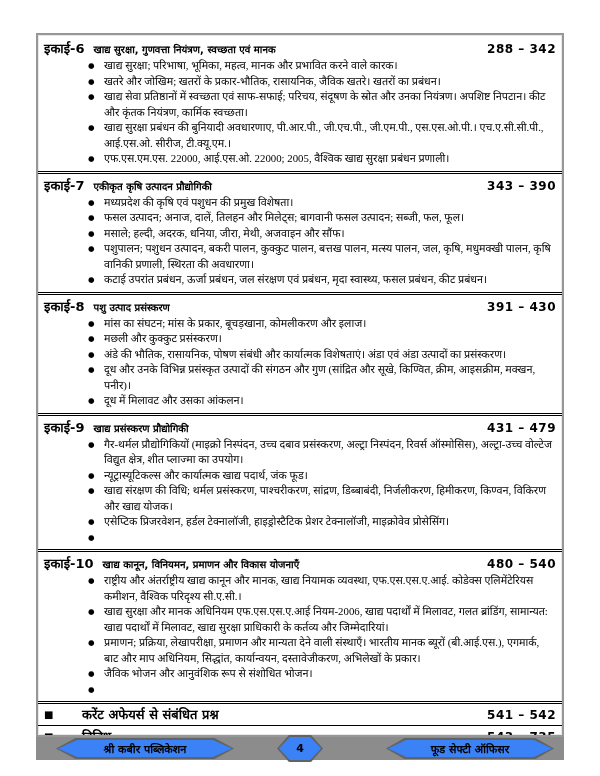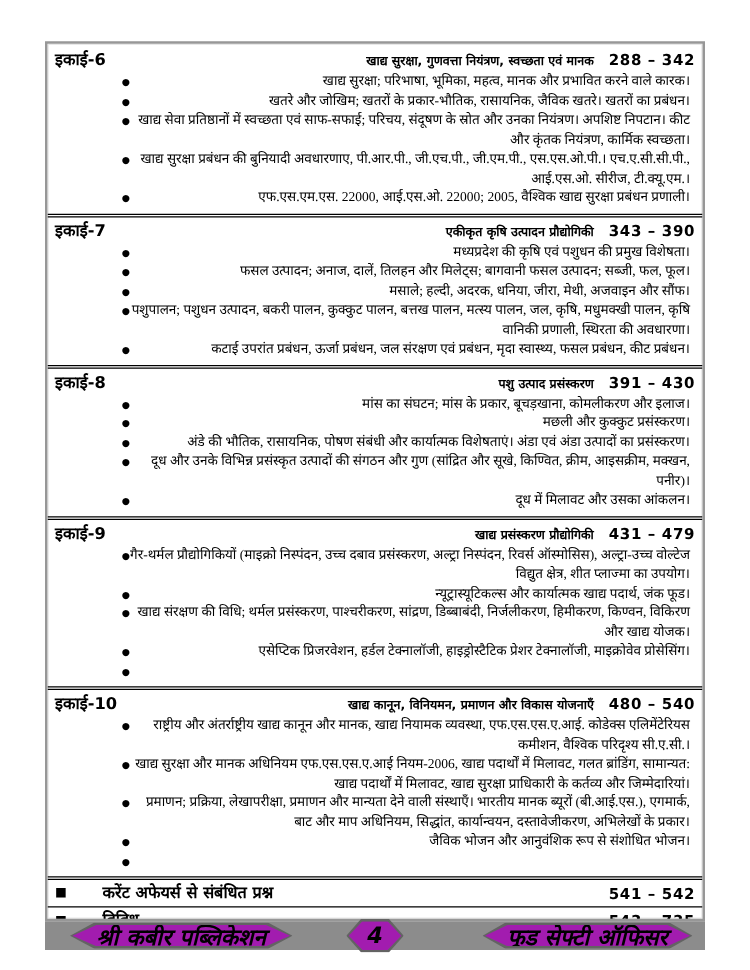--- a/index.html
+++ b/index.html
@@ -8,21 +8,21 @@
     background:#ffffff; color:#000;
     font-family:"DejaVu Sans", sans-serif;
     overflow:hidden;
   }
   .page-box {
     position:absolute; left:36px; top:33px; width:528px; height:704px;
     border:2px solid #979797; box-sizing:border-box; background:#fff;
     box-shadow: inset 0 0 0 1px #e8e8e8;
     overflow:hidden;
   }
-  .unit { border-top:3px double #000; padding:3px 6px 4px 6px;text-align:right; }
+  .unit { border-top:3px double #000; padding:3px 6px 4px 6px; }
   .unit:first-child { border-top:none; padding-top:5px; }
   .unit-header { display:flex; align-items:baseline; font-weight:bold; }
   .unit-label { white-space:nowrap; margin-right:9px; font-size:13px; line-height:17px; }
   .unit-title { flex:1; font-size:10px; line-height:17px; }
   .unit-pages { white-space:nowrap; margin-left:12px; font-size:12px; letter-spacing:0.5px; }
   .bullet-row { display:flex; font-size:10.8px; line-height:15.5px; padding-left:44px; }
   .bullet-dot { width:16px; flex-shrink:0; font-size:7.5px; line-height:15.5px; }
   .bullet-text { flex:1; padding-right:4px;font-family:Liberation Serif, serif; }
   .extra-row {
     display:flex; align-items:center; border-top:1px solid #000;
@@ -33,24 +33,24 @@
   .extra-square { width:38px; font-size:10px; line-height:14px; }
   .extra-label { flex:1; font-size:13px; line-height:15px; }
   .extra-pages { font-size:12px; letter-spacing:0.5px; }
   .footer-bar {
     position:absolute; left:36px; top:737px; width:528px; height:23px;
     background:#8c8c8c;
   }
   .hexwrap { position:absolute; }
   .hex-bg { position:absolute; left:0; top:0; right:0; bottom:0; background:#636363;
     clip-path:polygon(0 50%,11% 0,89% 0,100% 50%,89% 100%,11% 100%); }
-  .hex-fg { position:absolute; left:2px; top:2px; right:2px; bottom:2px; background:#a21caf;
+  .hex-fg { position:absolute; left:2px; top:2px; right:2px; bottom:2px; background:#3b82f6;
     clip-path:polygon(0 50%,11% 0,89% 0,100% 50%,89% 100%,11% 100%);
     display:flex; align-items:center; justify-content:center;
-    font-weight:bold; font-size:18px; white-space:nowrap;font-style:italic; }
+    font-weight:bold; font-size:11px; white-space:nowrap; }
   .hexwrap.center .hex-bg, .hexwrap.center .hex-fg {
     clip-path:polygon(0 50%,26% 0,74% 0,100% 50%,74% 100%,26% 100%); }
   .banner-left  { left:20px;  top:1px; width:178px; height:21px; }
   .banner-right { right:10px; top:1px; width:168px; height:21px; }
   .banner-center{ left:50%; transform:translateX(-50%); top:-2px; width:46px; height:27px; }
 </style>
 </head>
 <body>
 
 <div class="page-box">

